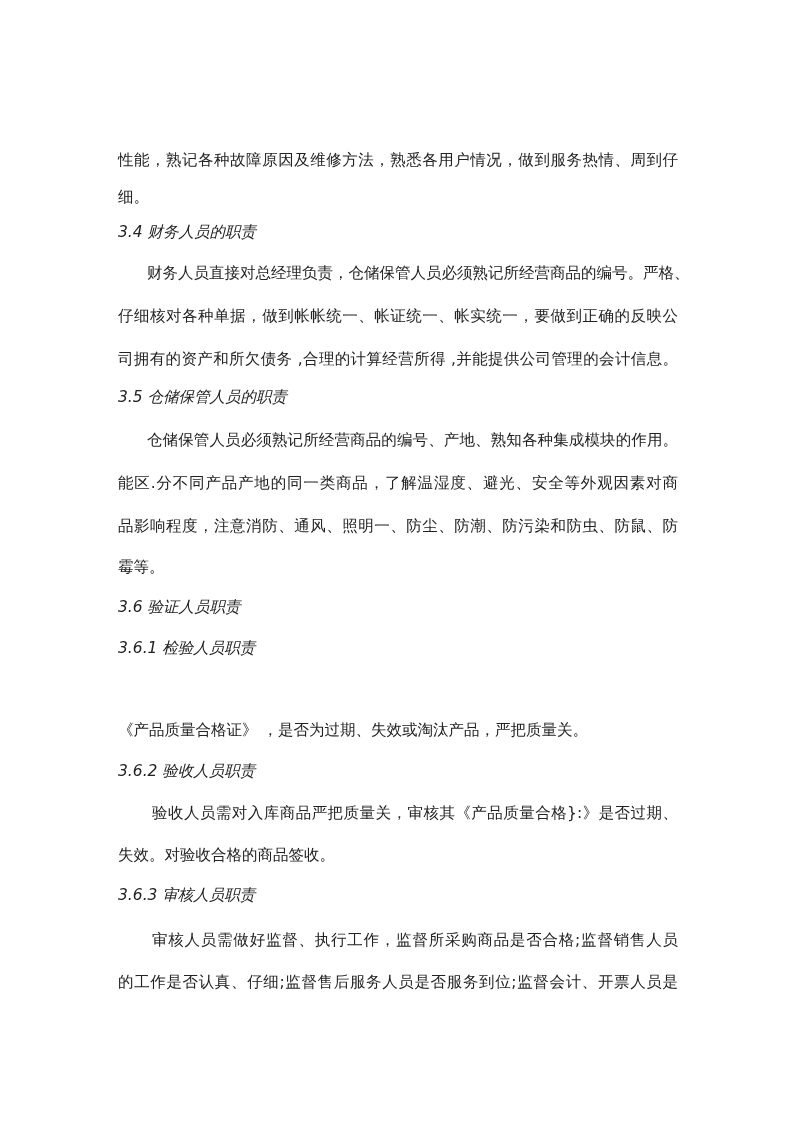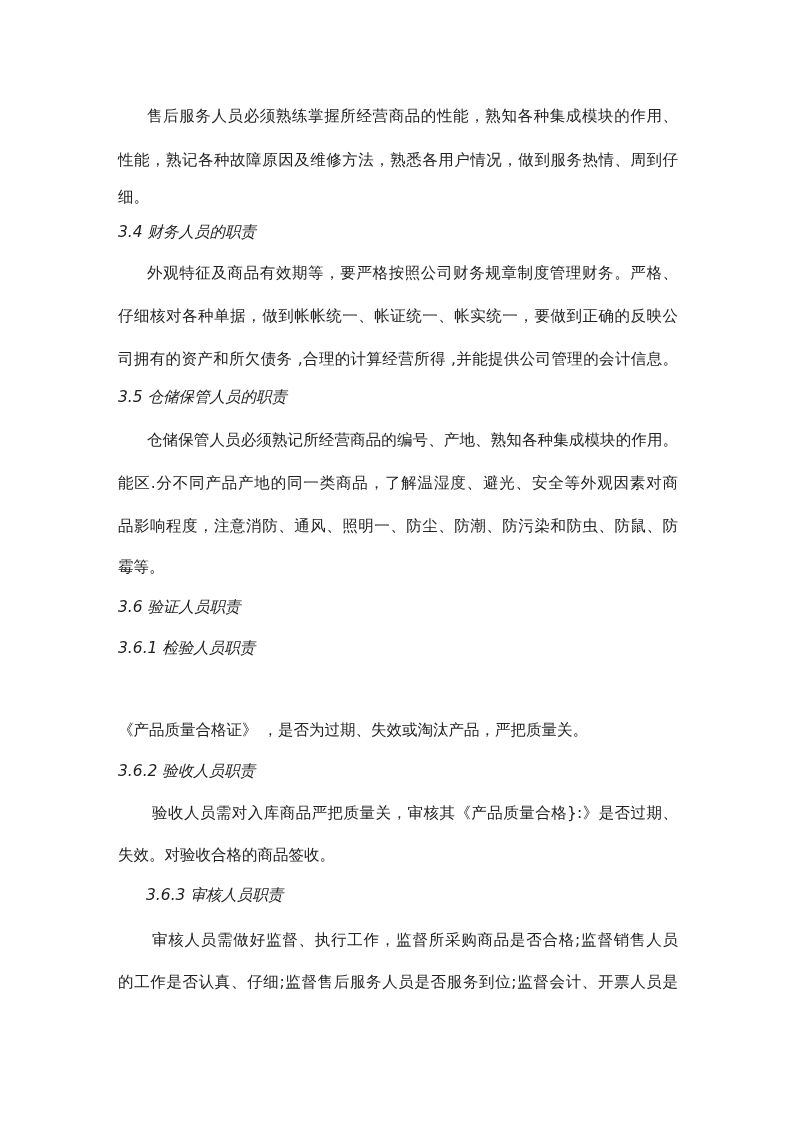--- a/index.html
+++ b/index.html
@@ -40,45 +40,44 @@
     .heading {
       font-size: 15.5px;
       font-style: italic;
     }
   </style>
 </head>
 <body>
 
 <div class="page">
 
-  <div class="line justify indent1" style="top:105px;">售后服务人员必须熟练掌握所经营商品的性能，熟知各种集成模块的作用、</div>
   <div class="line justify" style="top:149px;">性能，熟记各种故障原因及维修方法，熟悉各用户情况，做到服务热情、周到仔</div>
   <div class="line" style="top:186px;">细。</div>
 
   <div class="line heading" style="top:221px;">3.4 财务人员的职责</div>
 
-  <div class="line justify indent1" style="top:262px;">外观特征及商品有效期等，要严格按照公司财务规章制度管理财务。严格、</div>
+  <div class="line justify indent1" style="top:262px;">财务人员直接对总经理负责，仓储保管人员必须熟记所经营商品的编号。严格、</div>
   <div class="line justify" style="top:305px;">仔细核对各种单据，做到帐帐统一、帐证统一、帐实统一，要做到正确的反映公</div>
   <div class="line justify" style="top:348px;">司拥有的资产和所欠债务 ,合理的计算经营所得 ,并能提供公司管理的会计信息。</div>
 
   <div class="line heading" style="top:386px;">3.5 仓储保管人员的职责</div>
 
   <div class="line justify indent1" style="top:429px;">仓储保管人员必须熟记所经营商品的编号、产地、熟知各种集成模块的作用。</div>
   <div class="line justify" style="top:472px;">能区.分不同产品产地的同一类商品，了解温湿度、避光、安全等外观因素对商</div>
   <div class="line" style="top:556px;">霉等。</div>
   <div class="line justify" style="top:515px;">品影响程度，注意消防、通风、照明一、防尘、防潮、防污染和防虫、防鼠、防</div>
 
   <div class="line heading" style="top:596px;">3.6 验证人员职责</div>
   <div class="line heading" style="top:637px;">3.6.1 检验人员职责</div>
 
   <div class="line" style="top:719px;">《产品质量合格证》 ，是否为过期、失效或淘汰产品，严把质量关。</div>
 
   <div class="line heading" style="top:760px;">3.6.2 验收人员职责</div>
 
   <div class="line justify indent2" style="top:802px;">验收人员需对入库商品严把质量关，审核其《产品质量合格}:》是否过期、</div>
   <div class="line" style="top:844px;">失效。对验收合格的商品签收。</div>
 
-  <div class="line heading" style="top:884px;margin-left:28px;">3.6.3 审核人员职责</div>
+  <div class="line heading" style="top:884px;">3.6.3 审核人员职责</div>
 
   <div class="line justify indent2" style="top:929px;">审核人员需做好监督、执行工作，监督所采购商品是否合格;监督销售人员</div>
   <div class="line justify" style="top:971px;">的工作是否认真、仔细;监督售后服务人员是否服务到位;监督会计、开票人员是</div>
 
 </div>
 
 </body></html>

